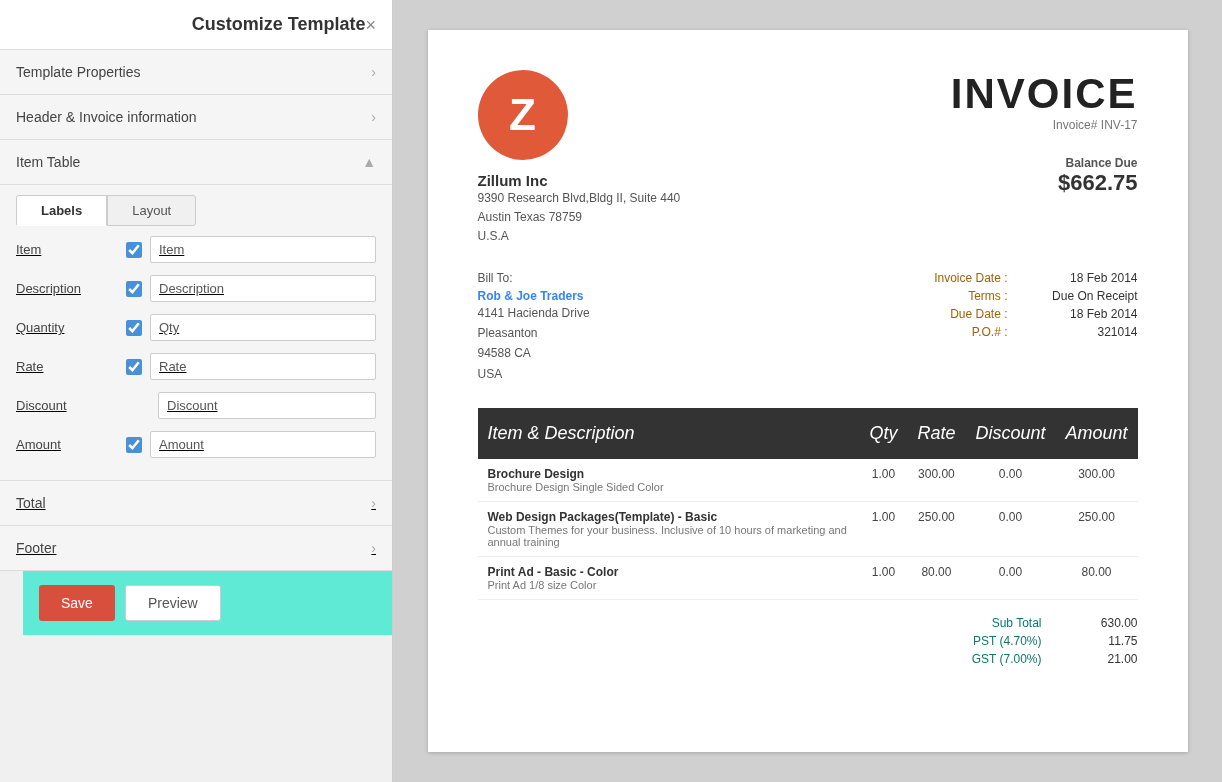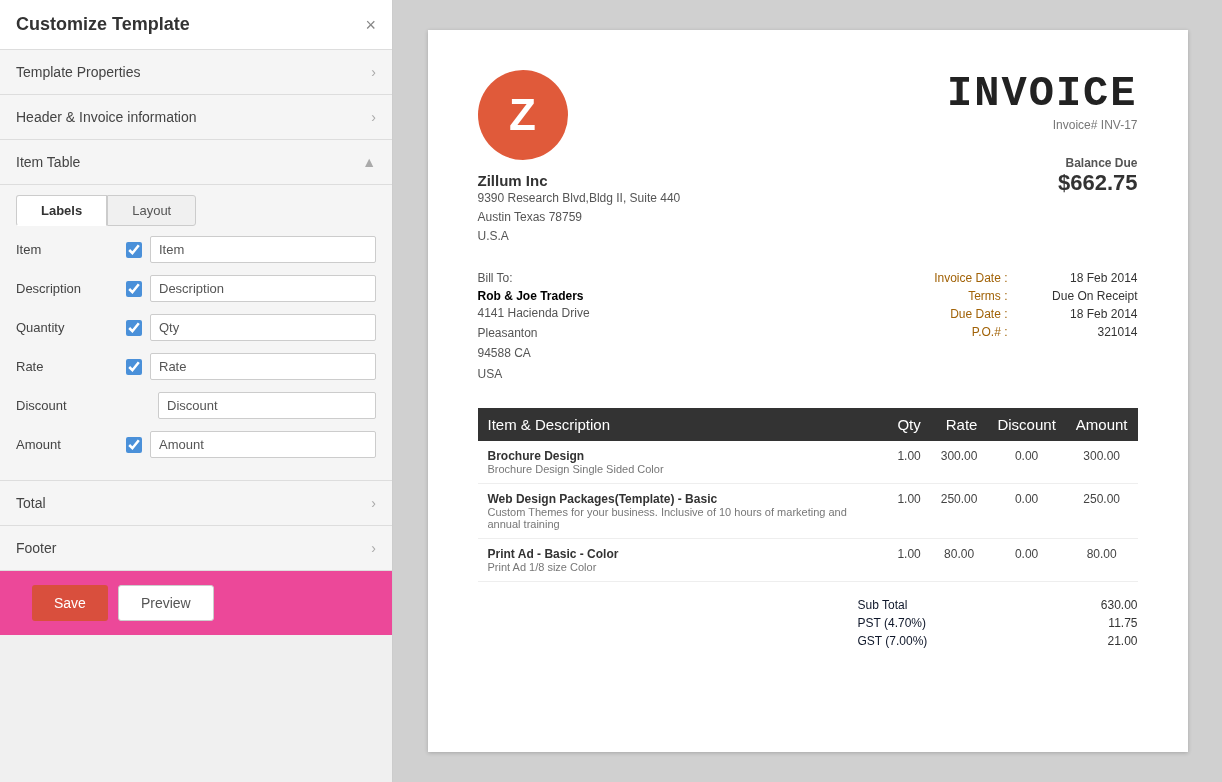--- a/index.html
+++ b/index.html
@@ -15,21 +15,21 @@
       height: 782px;
       overflow-y: auto;
       border-right: 1px solid #ccc;
     }
 
     .panel-header {
       background: #fff;
       padding: 14px 16px;
       display: flex;
       align-items: center;
-      justify-content: space-between;
+      justify-content: flex-end;
       border-bottom: 1px solid #ddd;
     }
     .panel-header-title {
       font-size: 18px;
       font-weight: bold;
       color: #333;
     }
     .panel-close {
       font-size: 18px;
       color: #888;
@@ -92,20 +92,21 @@
       border-bottom: 1px solid #fff;
       color: #333;
       font-weight: bold;
     }
     .tab-btn:first-child { border-radius: 3px 0 0 3px; }
     .tab-btn:last-child { border-radius: 0 3px 3px 0; }
 
     
     .fields-container {
       padding: 10px 16px;
+      text-decoration: underline;
     }
     .field-row {
       display: flex;
       align-items: center;
       margin-bottom: 12px;
     }
     .field-label {
       width: 110px;
       font-size: 13px;
       color: #444;
@@ -126,28 +127,30 @@
 
     
     .section-footer-row {
       background: #f5f5f5;
       border-bottom: 1px solid #ddd;
       padding: 14px 16px;
       display: flex;
       align-items: center;
       justify-content: space-between;
       cursor: pointer;
+      text-decoration: underline;
     }
 
     
     .bottom-btns {
-      padding: 14px 32px;
+      padding: 14px 16px;
       display: flex;
       gap: 10px;
-      background: #ec4899;
+      background: #5eead4;
+      margin-left: 23px;
     }
     .btn-save {
       background: #d94f3d;
       color: #fff;
       border: none;
       padding: 9px 22px;
       border-radius: 3px;
       font-size: 14px;
       cursor: pointer;
     }
@@ -210,21 +213,20 @@
       line-height: 1.6;
     }
     .invoice-title-block {
       text-align: right;
     }
     .invoice-title {
       font-size: 42px;
       font-weight: bold;
       color: #222;
       letter-spacing: 2px;
-      font-family: Liberation Mono, monospace;
     }
     .invoice-number {
       font-size: 12px;
       color: #777;
       margin-bottom: 24px;
     }
     .balance-due-label {
       font-size: 12px;
       color: #555;
       font-weight: bold;
@@ -236,21 +238,21 @@
     }
 
     
     .bill-info-row {
       display: flex;
       justify-content: space-between;
       margin-bottom: 24px;
     }
     .bill-to-block { font-size: 12px; color: #555; }
     .bill-to-label { font-size: 12px; color: #555; margin-bottom: 4px; }
-    .bill-to-name { font-size: 12px; font-weight: bold; color: #000000; }
+    .bill-to-name { font-size: 12px; font-weight: bold; color: #3b82f6; }
     .bill-to-addr { font-size: 12px; color: #555; line-height: 1.7; }
 
     .invoice-meta {
       text-align: right;
       font-size: 12px;
       color: #555;
     }
     .meta-row {
       display: flex;
       justify-content: flex-end;
@@ -264,24 +266,25 @@
     .invoice-table {
       width: 100%;
       border-collapse: collapse;
       margin-bottom: 16px;
     }
     .invoice-table thead tr {
       background: #333;
       color: #fff;
     }
     .invoice-table thead th {
-      padding: 8px 10px;
-      font-size: 15px;
+      padding: 15px 10px;
+      font-size: 18px;
       font-weight: normal;
       text-align: left;
+      font-style: italic;
     }
     .invoice-table tbody tr {
       border-bottom: 1px solid #eee;
     }
     .invoice-table tbody td {
       padding: 8px 10px;
       font-size: 12px;
       color: #444;
       vertical-align: top;
     }
@@ -298,21 +301,22 @@
     }
     .totals-row {
       display: flex;
       justify-content: flex-end;
       gap: 0;
       margin-bottom: 4px;
       width: 320px;
     }
     .totals-label {
       width: 200px;
-      color: #0f172a;
+      text-align: right;
+      color: #0f766e;
       padding-right: 16px;
     }
     .totals-value {
       width: 80px;
       text-align: right;
       color: #333;
     }
 
     input[type="checkbox"] {
       width: 16px;

